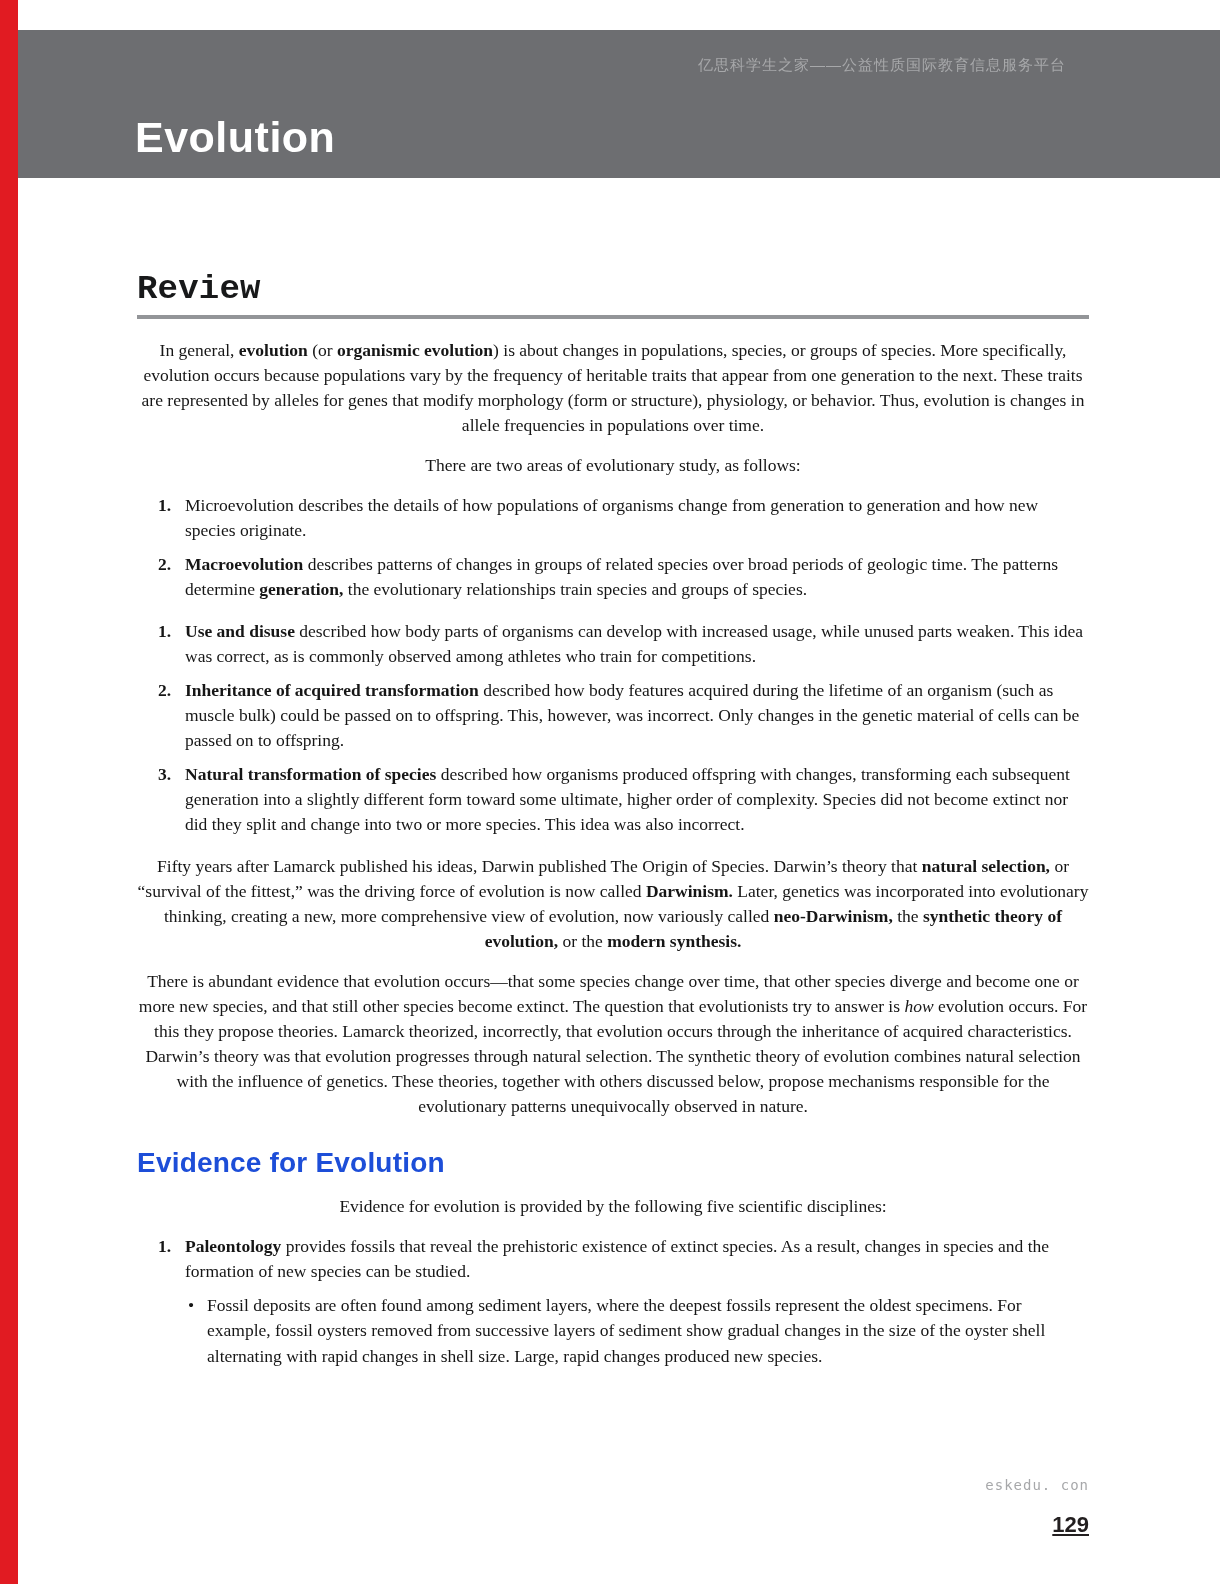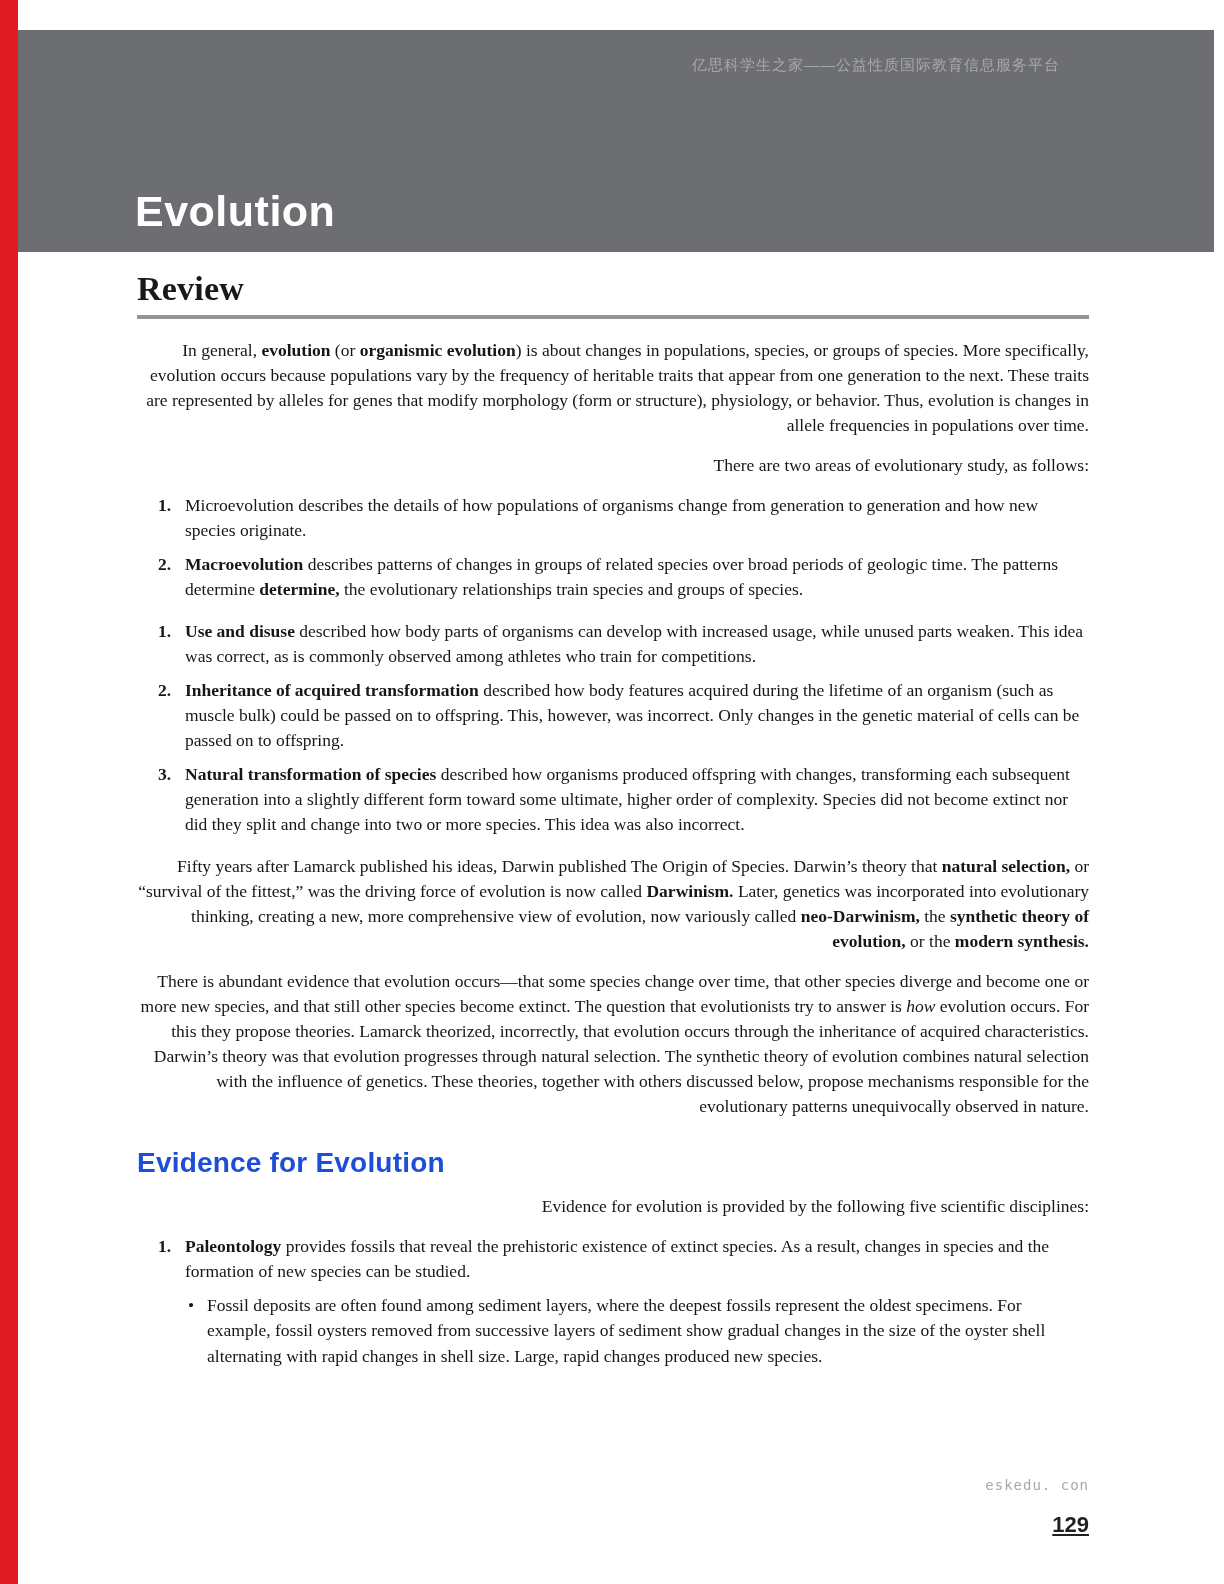--- a/index.html
+++ b/index.html
@@ -10,58 +10,58 @@
     font-family: "Liberation Serif", serif;
     color: #1a1a1a;
     overflow: hidden;
   }
   .red-strip {
     position: absolute; left: 0; top: 0;
     width: 18px; height: 1584px;
     background: var(--accent-red, #e11b22);
   }
   .chapter-band {
-    position: absolute; left: 18px; top: 30px; right: 10px;
-    height: 222px;
+    position: absolute; left: 18px; top: 30px; right: 4px;
+    height: 148px;
     background: var(--band-gray, #6d6e71);
   }
   .header-watermark {
     position: absolute; top: 26px; right: 154px;
     font-family: "Liberation Sans", sans-serif;
     font-size: 15px; letter-spacing: 1px;
     color: var(--watermark-gray, #a7a8aa);
   }
   .chapter-title {
     position: absolute; left: 117px; bottom: 16px;
     font-family: "Liberation Sans", sans-serif;
     font-size: 43px; font-weight: bold; color: #ffffff;
     letter-spacing: 0.5px;
   }
   .content {
     position: absolute; left: 137px; top: 270px; width: 952px;
   }
   .h-review {
-    font-family: Liberation Serif, serif;
+    font-family: Liberation Mono, monospace;
     font-size: 34px; font-weight: bold; color: #18191a;
     letter-spacing: 0.2px;
   }
   .heading-rule {
     height: 4px; background: var(--rule-gray, #939598);
     margin-top: 7px; margin-bottom: 19px;
   }
   .h-evidence {
     font-family: "Liberation Sans", sans-serif;
     font-size: 28px; font-weight: bold; color: #1d4ed8;
     margin-top: 28px; margin-bottom: 15px;
     letter-spacing: 0.2px;
   }
   .para {
     font-size: 17.5px; line-height: 1.43; color: #161616;
     margin-bottom: 15px;
-    text-align: right;
+    text-align: center;
   }
   .olist { margin: 2px 0 17px 0; }
   .oli { display: flex; margin-bottom: 9px; font-size: 17.5px; line-height: 1.43; color: #161616; }
   .oli .num { flex: none; width: 27px; margin-left: 21px; font-weight: bold; }
   .oli .li-body { flex: 1; }
   .sublist { margin-top: 9px; }
   .bullet { display: flex; font-size: 17.5px; line-height: 1.43; color: #161616; }
   .bullet .marker { flex: none; width: 22px; padding-left: 3px; }
   .bullet .li-body { flex: 1; }
   .page-footer {
@@ -98,21 +98,21 @@
   <p class="para"><span>In general, </span><span style="font-weight: bold;">evolution</span><span> (or </span><span style="font-weight: bold;">organismic evolution</span><span>) is about changes in populations, species, or groups of species. More specifically, evolution occurs because populations vary by the frequency of heritable traits that appear from one generation to the next. These traits are represented by alleles for genes that modify morphology (form or structure), physiology, or behavior. Thus, evolution is changes in allele frequencies in populations over time.</span></p>
   <p class="para"><span>There are two areas of evolutionary study, as follows:</span></p>
 
   <div class="olist">
     <div class="oli">
       <span class="num">1.</span>
       <span class="li-body"><span style="font-weight: normal;">Microevolution</span><span> describes the details of how populations of organisms change from generation to generation and how new species originate.</span></span>
     </div>
     <div class="oli">
       <span class="num">2.</span>
-      <span class="li-body"><span style="font-weight: bold; text-align: right;">Macroevolution</span><span> describes patterns of changes in groups of related species over broad periods of geologic time. The patterns determine </span><span style="font-weight: bold;">determine,</span><span> the evolutionary relationships train species and groups of species.</span></span>
+      <span class="li-body"><span style="font-weight: bold; text-align: right;">Macroevolution</span><span> describes patterns of changes in groups of related species over broad periods of geologic time. The patterns determine </span><span style="font-weight: bold;">generation,</span><span> the evolutionary relationships train species and groups of species.</span></span>
     </div>
   </div>
 
 
   <div class="olist">
     <div class="oli">
       <span class="num">1.</span>
       <span class="li-body"><span style="font-weight: bold;">Use and disuse</span><span> described how body parts of organisms can develop with increased usage, while unused parts weaken. This idea was correct, as is commonly observed among athletes who train for competitions.</span></span>
     </div>
     <div class="oli">

